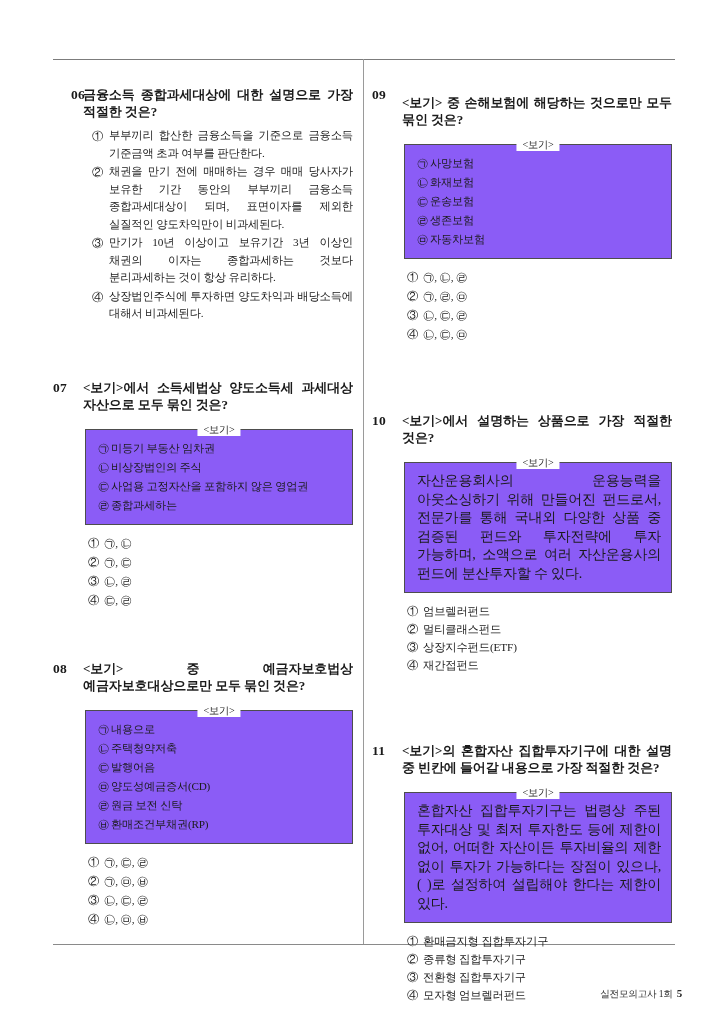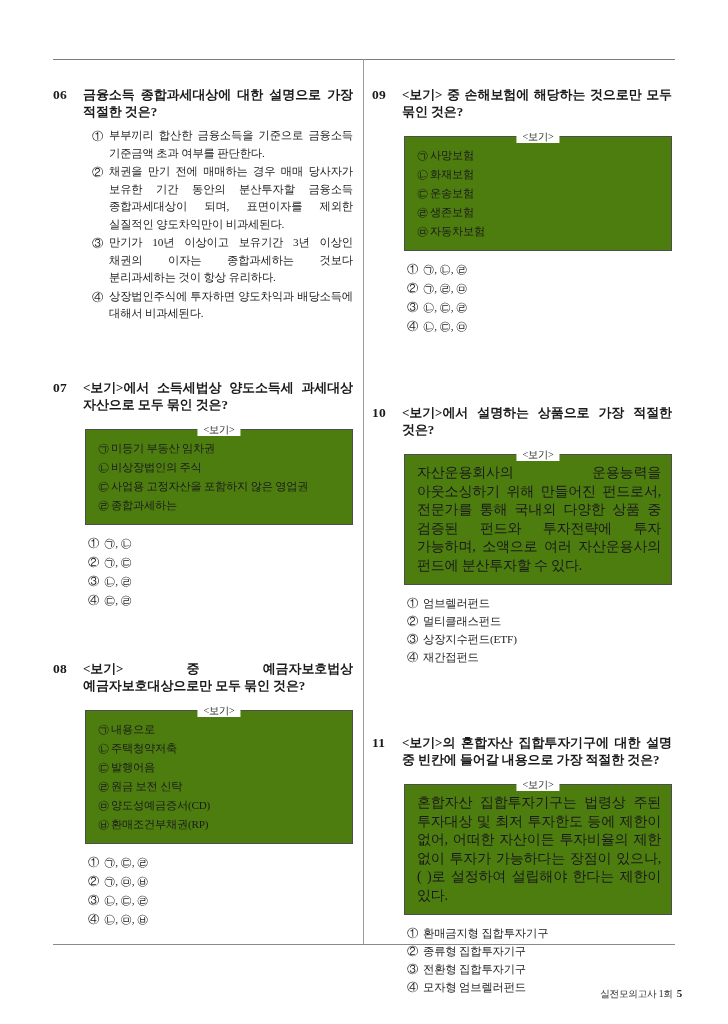--- a/index.html
+++ b/index.html
@@ -92,21 +92,21 @@
   
   .bogi-wrap {
     margin: 9px 0 0 2px;
     position: relative;
     padding-top: 7px;
   }
   .bogi-box {
     border: 1px solid #4d4d4d;
     padding: 9px 10px 9px 12px;
     position: relative;
-    background: #4d7c0f;
+    background: #8b5cf6;
   }
   .bogi-label {
     position: absolute;
     top: -7px;
     left: 50%;
     transform: translateX(-50%);
     background: #ffffff;
     padding: 0 6px;
     font-size: 10.2px;
     line-height: 13px;
@@ -192,30 +192,30 @@
 
   <div class="rule-top"></div>
   <div class="rule-vert"></div>
   <div class="rule-bottom"></div>
 
   <div class="columns">
 
     <div class="col col-left">
 
       <div class="q" style="padding-top:27px;">
-        <div class="q-num" style="top:27px;">06</div>
+        <div class="q-num" style="top:27px;margin-left:18px;">06</div>
         <div class="q-stem">금융소득 종합과세대상에 대한 설명으로 가장 적절한 것은?</div>
         <div class="choices choices-para">
           <div class="choice">
             <span class="choice-num">①</span>
             <span>부부끼리 합산한 금융소득을 기준으로 금융소득 기준금액 초과 여부를 판단한다.</span>
           </div>
           <div class="choice">
             <span class="choice-num">②</span>
-            <span>채권을 만기 전에 매매하는 경우 매매 당사자가 보유한 기간 동안의 분산투자할 금융소득 종합과세대상이 되며, 표면이자를 제외한 실질적인 양도차익만이 비과세된다.</span>
+            <span>채권을 만기 전에 매매하는 경우 매매 당사자가 보유한 기간 동안의 부부끼리 금융소득 종합과세대상이 되며, 표면이자를 제외한 실질적인 양도차익만이 비과세된다.</span>
           </div>
           <div class="choice">
             <span class="choice-num">③</span>
             <span>만기가 10년 이상이고 보유기간 3년 이상인 채권의 이자는 종합과세하는 것보다 분리과세하는 것이 항상 유리하다.</span>
           </div>
           <div class="choice">
             <span class="choice-num">④</span>
             <span>상장법인주식에 투자하면 양도차익과 배당소득에 대해서 비과세된다.</span>
           </div>
         </div>
@@ -277,26 +277,26 @@
             <div class="bogi-item">
               <span class="mk">㉠</span><span>내용으로</span>
             </div>
             <div class="bogi-item">
               <span class="mk">㉡</span><span>주택청약저축</span>
             </div>
             <div class="bogi-item">
               <span class="mk">㉢</span><span>발행어음</span>
             </div>
             <div class="bogi-item">
+              <span class="mk">㉤</span><span>양도성예금증서(CD)</span>
+            </div>
+            <div class="bogi-item">
               <span class="mk">㉣</span><span>원금 보전 신탁</span>
             </div>
             <div class="bogi-item">
-              <span class="mk">㉤</span><span>양도성예금증서(CD)</span>
-            </div>
-            <div class="bogi-item">
               <span class="mk">㉥</span><span>환매조건부채권(RP)</span>
             </div>
           </div>
         </div>
 
         <div class="choices choices-sym">
           <div class="choice">
             <span class="choice-num">①</span>
             <span>㉠, ㉢, ㉣</span>
           </div>
@@ -312,21 +312,21 @@
             <span class="choice-num">④</span>
             <span>㉡, ㉤, ㉥</span>
           </div>
         </div>
       </div>
 
     </div>
 
     <div class="col col-right">
 
-      <div class="q" style="padding-top:27px;">
+      <div class="q" style="padding-top:35px;">
         <div class="q-num" style="top:27px;">09</div>
         <div class="q-stem">&lt;보기&gt; 중 손해보험에 해당하는 것으로만 모두 묶인 것은?</div>
 
         <div class="bogi-wrap">
           <div class="bogi-box">
             <div class="bogi-label">&lt;보기&gt;</div>
             <div class="bogi-item">
               <span class="mk">㉠</span><span>사망보험</span>
             </div>
             <div class="bogi-item">

